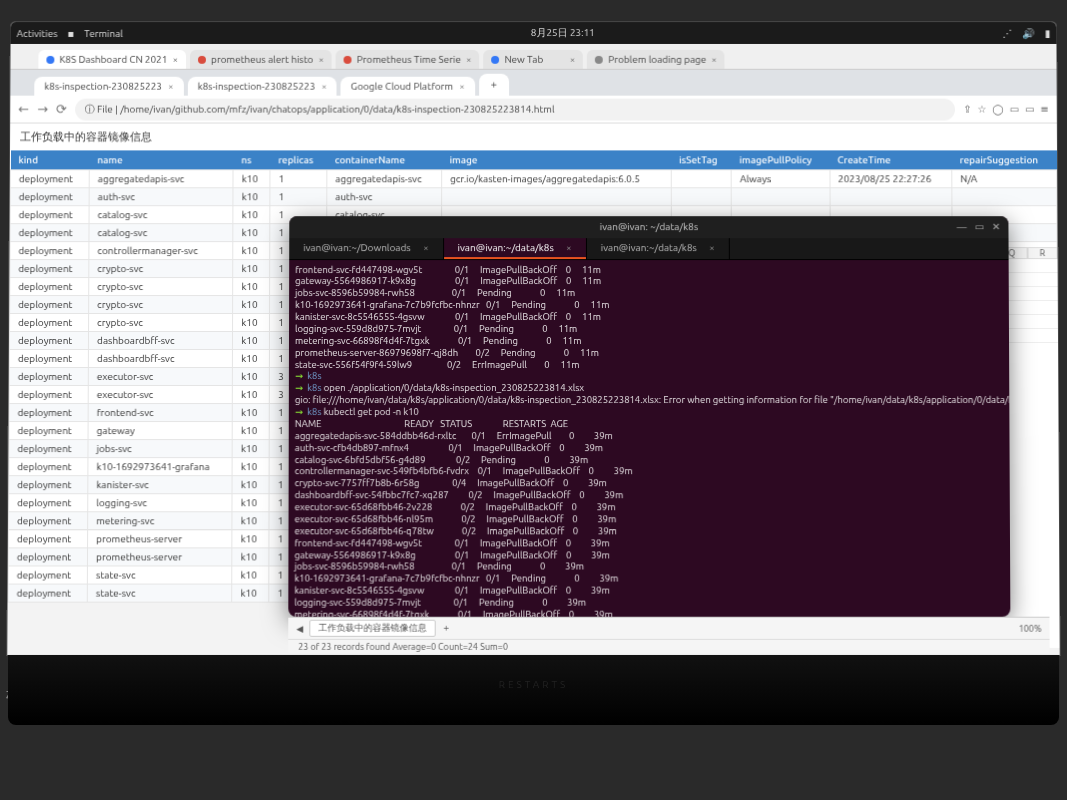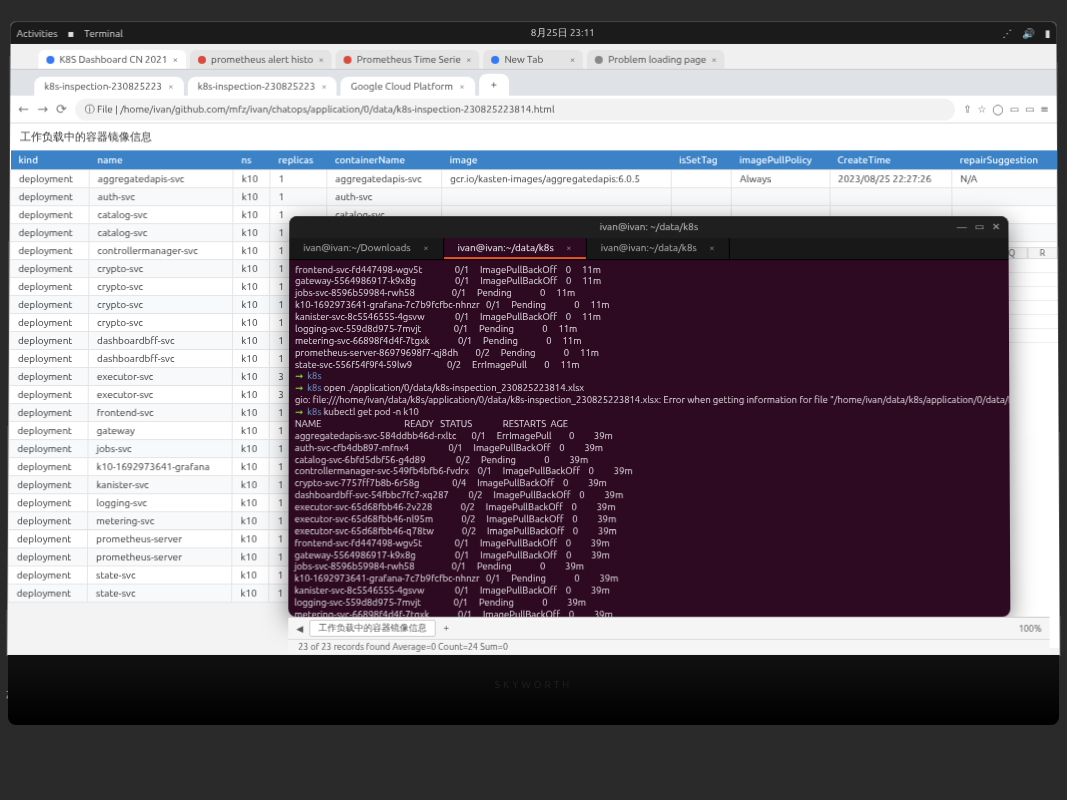--- a/index.html
+++ b/index.html
@@ -594,14 +594,14 @@
       <span style="margin-left:auto">100%</span>
     </div>
     <div class="status">23 of 23 records found    Average=0  Count=24  Sum=0</div>
   </div>
 
 </div>
 
 <div class="zoomed-out">Zoomed Out</div>
 
 <div class="bezel">
-  <div class="brand">SKYWORTH</div>
+  <div class="brand">RESTARTS</div>
 </div>
 
 </body></html>

